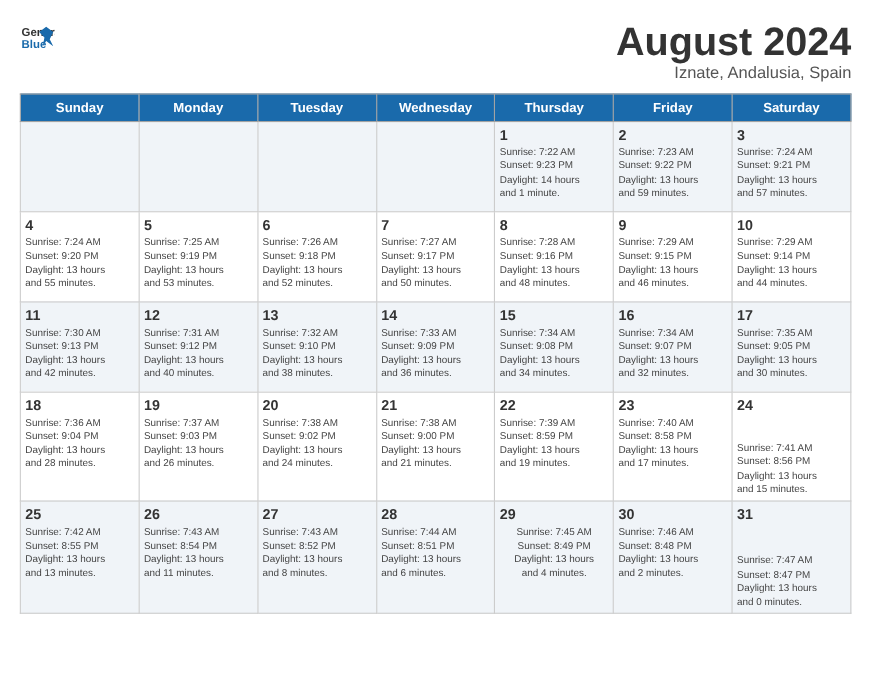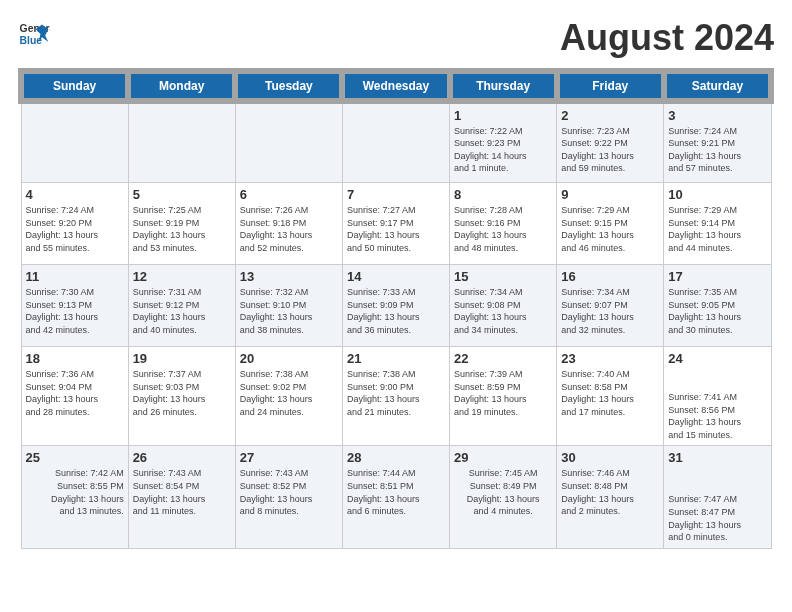--- a/index.html
+++ b/index.html
@@ -48,21 +48,21 @@
       border-collapse: collapse;
       table-layout: fixed;
     }
     thead th {
       background: #1a6aab;
       color: #fff;
       font-size: 12px;
       font-weight: bold;
       padding: 5px 4px;
       text-align: center;
-      border: 6px solid #a3a3a3;
+      border: 1px solid #a3a3a3;
     }
     tbody td {
       border: 1px solid #ccc;
       vertical-align: top;
       font-size: 9.5px;
       color: #333;
       padding: 4px 4px;
       height: 82px;
     }
     tbody tr:nth-child(odd) td {
@@ -94,20 +94,21 @@
   <div class="header">
     <div class="logo">
       <svg class="logo-icon" viewBox="0 0 40 40">
         <text x="2" y="18" font-size="13" font-weight="bold" fill="#333" font-family="Arial">General</text>
         <text x="2" y="32" font-size="13" font-weight="bold" fill="#1a6aab" font-family="Arial">Blue</text>
         <polygon points="30,8 38,14 34,22 38,30 30,24 26,30 28,20 22,14" fill="#1a6aab"></polygon>
       </svg>
     </div>
     <div class="title-block">
       <div class="main-title">August 2024</div>
+      <div class="subtitle">Iznate, Andalusia, Spain</div>
     </div>
   </div>
 
   <table>
     <thead>
       <tr>
       <th>Sunday</th>
           <th>Monday</th>
           <th>Tuesday</th>
           <th>Wednesday</th>
@@ -293,21 +294,21 @@
             <span class="day-num">24</span>
             <div class="cell-content" style="white-space: pre-line; margin-top: 25px;">Sunrise: 7:41 AM
 Sunset: 8:56 PM
 Daylight: 13 hours
 and 15 minutes.</div>
           </td>
         </tr>
         <tr>
           <td>
             <span class="day-num">25</span>
-            <div class="cell-content" style="white-space: pre-line; text-align: right;">Sunrise: 7:42 AM
+            <div class="cell-content" style="white-space: pre-line;">Sunrise: 7:42 AM
 Sunset: 8:55 PM
 Daylight: 13 hours
 and 13 minutes.</div>
           </td>
           <td>
             <span class="day-num">26</span>
             <div class="cell-content" style="white-space: pre-line;">Sunrise: 7:43 AM
 Sunset: 8:54 PM
 Daylight: 13 hours
 and 11 minutes.</div>

